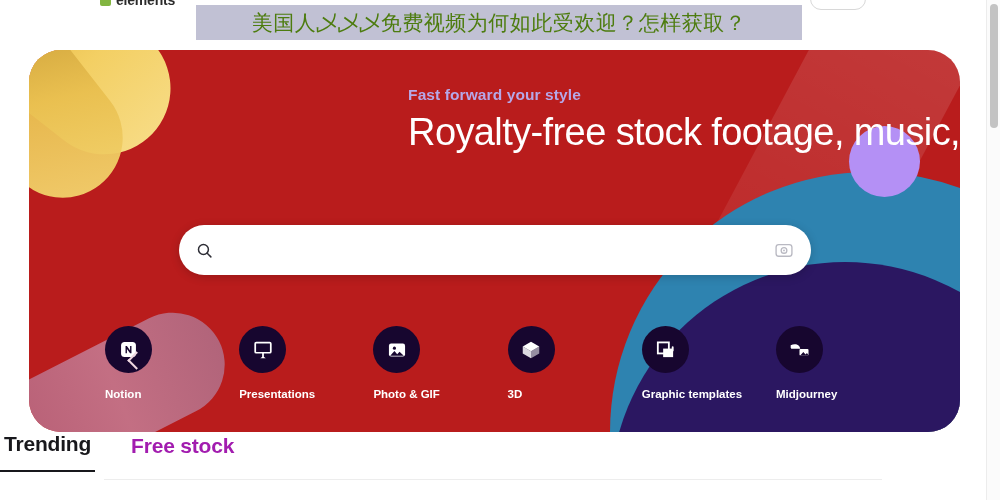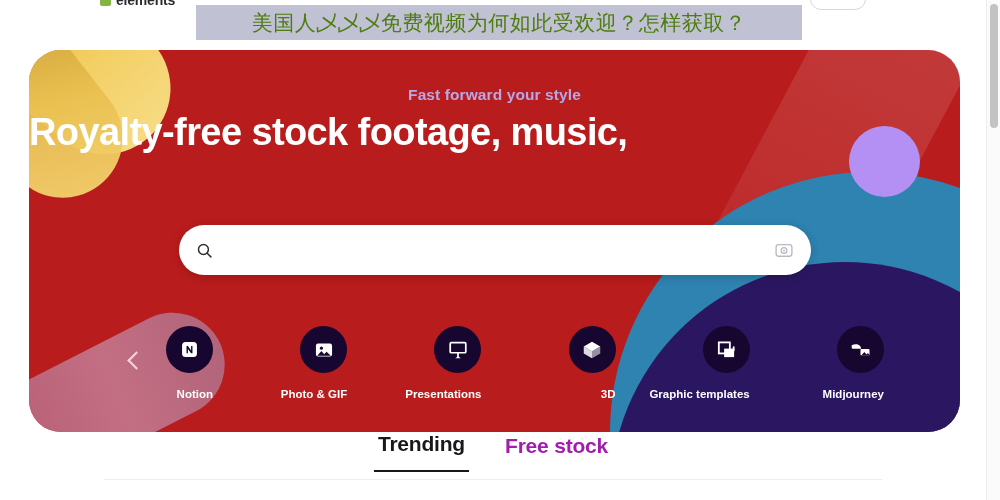--- a/index.html
+++ b/index.html
@@ -96,22 +96,22 @@
   
   .eyebrow {
     position:absolute; left:0; right:0; top:36px;
     text-align:center;
     font-size:15.5px; font-weight:700; color:#b6a8e8;
     letter-spacing:.1px;
     z-index:3;
   }
   .headline {
     position:absolute; left:0; right:0; top:62px;
-    text-align:left;
-    font-size:38px; line-height:40px; font-weight:700; color:#ffffff;
+    text-align:right;
+    font-size:38px; line-height:40px; font-weight:400; color:#ffffff;
     letter-spacing:-.6px;
     z-index:3;
   }
   .headline .l2 { display:block; }
 
   
   .searchbar {
     position:absolute; left:150px; top:175px;
     width:632px; height:50px;
     background:#ffffff;
@@ -142,21 +142,21 @@
     margin-right:16px; width:22px; height:22px; display:flex;
     align-items:center; justify-content:center; cursor:pointer;
   }
 
   
   .cats {
     position:absolute; left:76px; top:276px; width:779px; height:92px;
     display:flex; justify-content:space-between; align-items:flex-start;
     z-index:3;
   }
-  .cat { width:108px; display:flex; flex-direction:column; align-items:flex-end; cursor:pointer; }
+  .cat { width:108px; display:flex; flex-direction:column; align-items:flex-start; cursor:pointer; }
   .cat-circle {
     width:47px; height:47px; border-radius:50%;
     background:#17062f;
     display:flex; align-items:center; justify-content:center;
   }
   .cat-label {
     margin-top:15px; font-size:11.5px; font-weight:700; color:#ffffff;
     white-space:nowrap;
   }
   .carousel-prev {
@@ -166,21 +166,21 @@
   .carousel-prev::before {
     content:""; position:absolute; left:9px; top:6px;
     width:11px; height:11px;
     border-left:2px solid #efd7e0; border-bottom:2px solid #efd7e0;
     transform:rotate(45deg);
   }
 
   
   .tabs {
     position:absolute; left:0; right:14px; top:432px;
-    display:flex; justify-content:center; align-items:flex-end; gap:32px;
+    display:flex; align-items:flex-end; gap:32px;
     z-index:3;
   }
   .tab {
     font-size:21px; font-weight:700; color:#a21caf;
     padding:0 4px 14px 4px; cursor:pointer; letter-spacing:-.2px;
   }
   .tab.active { color:#18181c; }
   .tab.active::after {
     content:""; display:block; position:relative; top:14px;
     height:2px; background:#18181c;
@@ -274,42 +274,42 @@
           <svg width="21" height="21" viewBox="0 0 24 24">
             <rect x="3.5" y="3.5" width="17" height="17" rx="4" fill="#ffffff"></rect>
             <path d="M8.6 16.4V8.1h1.6l3.6 5.1V8.1h1.6v8.3h-1.6l-3.6-5.1v5.1z" fill="#17062f"></path>
           </svg>
         </div>
         <div class="cat-label">Notion</div>
       </div>
 
       <div class="cat">
         <div class="cat-circle">
+          <svg width="22" height="22" viewBox="0 0 24 24" fill="none" stroke="#ffffff" stroke-width="1.9" stroke-linecap="round">
+            <rect x="3.5" y="4" width="17" height="11" rx="1.2"></rect>
+            <line x1="12" y1="15" x2="12" y2="19"></line>
+            <path d="M9 21l3-2.2 3 2.2z" fill="#ffffff" stroke="none"></path>
+          </svg>
+        </div>
+        <div class="cat-label">Presentations</div>
+      </div>
+
+      <div class="cat">
+        <div class="cat-circle">
           <svg width="22" height="22" viewBox="0 0 24 24">
             <rect x="3.2" y="5" width="17.6" height="14" rx="2.4" fill="#ffffff"></rect>
             <circle cx="9.2" cy="10" r="1.7" fill="#17062f"></circle>
             <path d="M4.6 18.2l4.6-5 3 3.3 2.6-2.6 4.6 4.3z" fill="#17062f"></path>
           </svg>
         </div>
         <div class="cat-label">Photo &amp; GIF</div>
       </div>
 
       <div class="cat">
         <div class="cat-circle">
-          <svg width="22" height="22" viewBox="0 0 24 24" fill="none" stroke="#ffffff" stroke-width="1.9" stroke-linecap="round">
-            <rect x="3.5" y="4" width="17" height="11" rx="1.2"></rect>
-            <line x1="12" y1="15" x2="12" y2="19"></line>
-            <path d="M9 21l3-2.2 3 2.2z" fill="#ffffff" stroke="none"></path>
-          </svg>
-        </div>
-        <div class="cat-label">Presentations</div>
-      </div>
-
-      <div class="cat">
-        <div class="cat-circle">
           <svg width="22" height="22" viewBox="0 0 24 24">
             <path d="M12 3l9 5.2-9 5.2-9-5.2z" fill="#ffffff"></path>
             <path d="M12 13.4l9-5.2v7.6l-9 5.2z" fill="#ffffff" opacity=".55"></path>
             <path d="M12 13.4L3 8.2v7.6l9 5.2z" fill="#ffffff" opacity=".85"></path>
           </svg>
         </div>
         <div class="cat-label">3D</div>
       </div>
 
 

